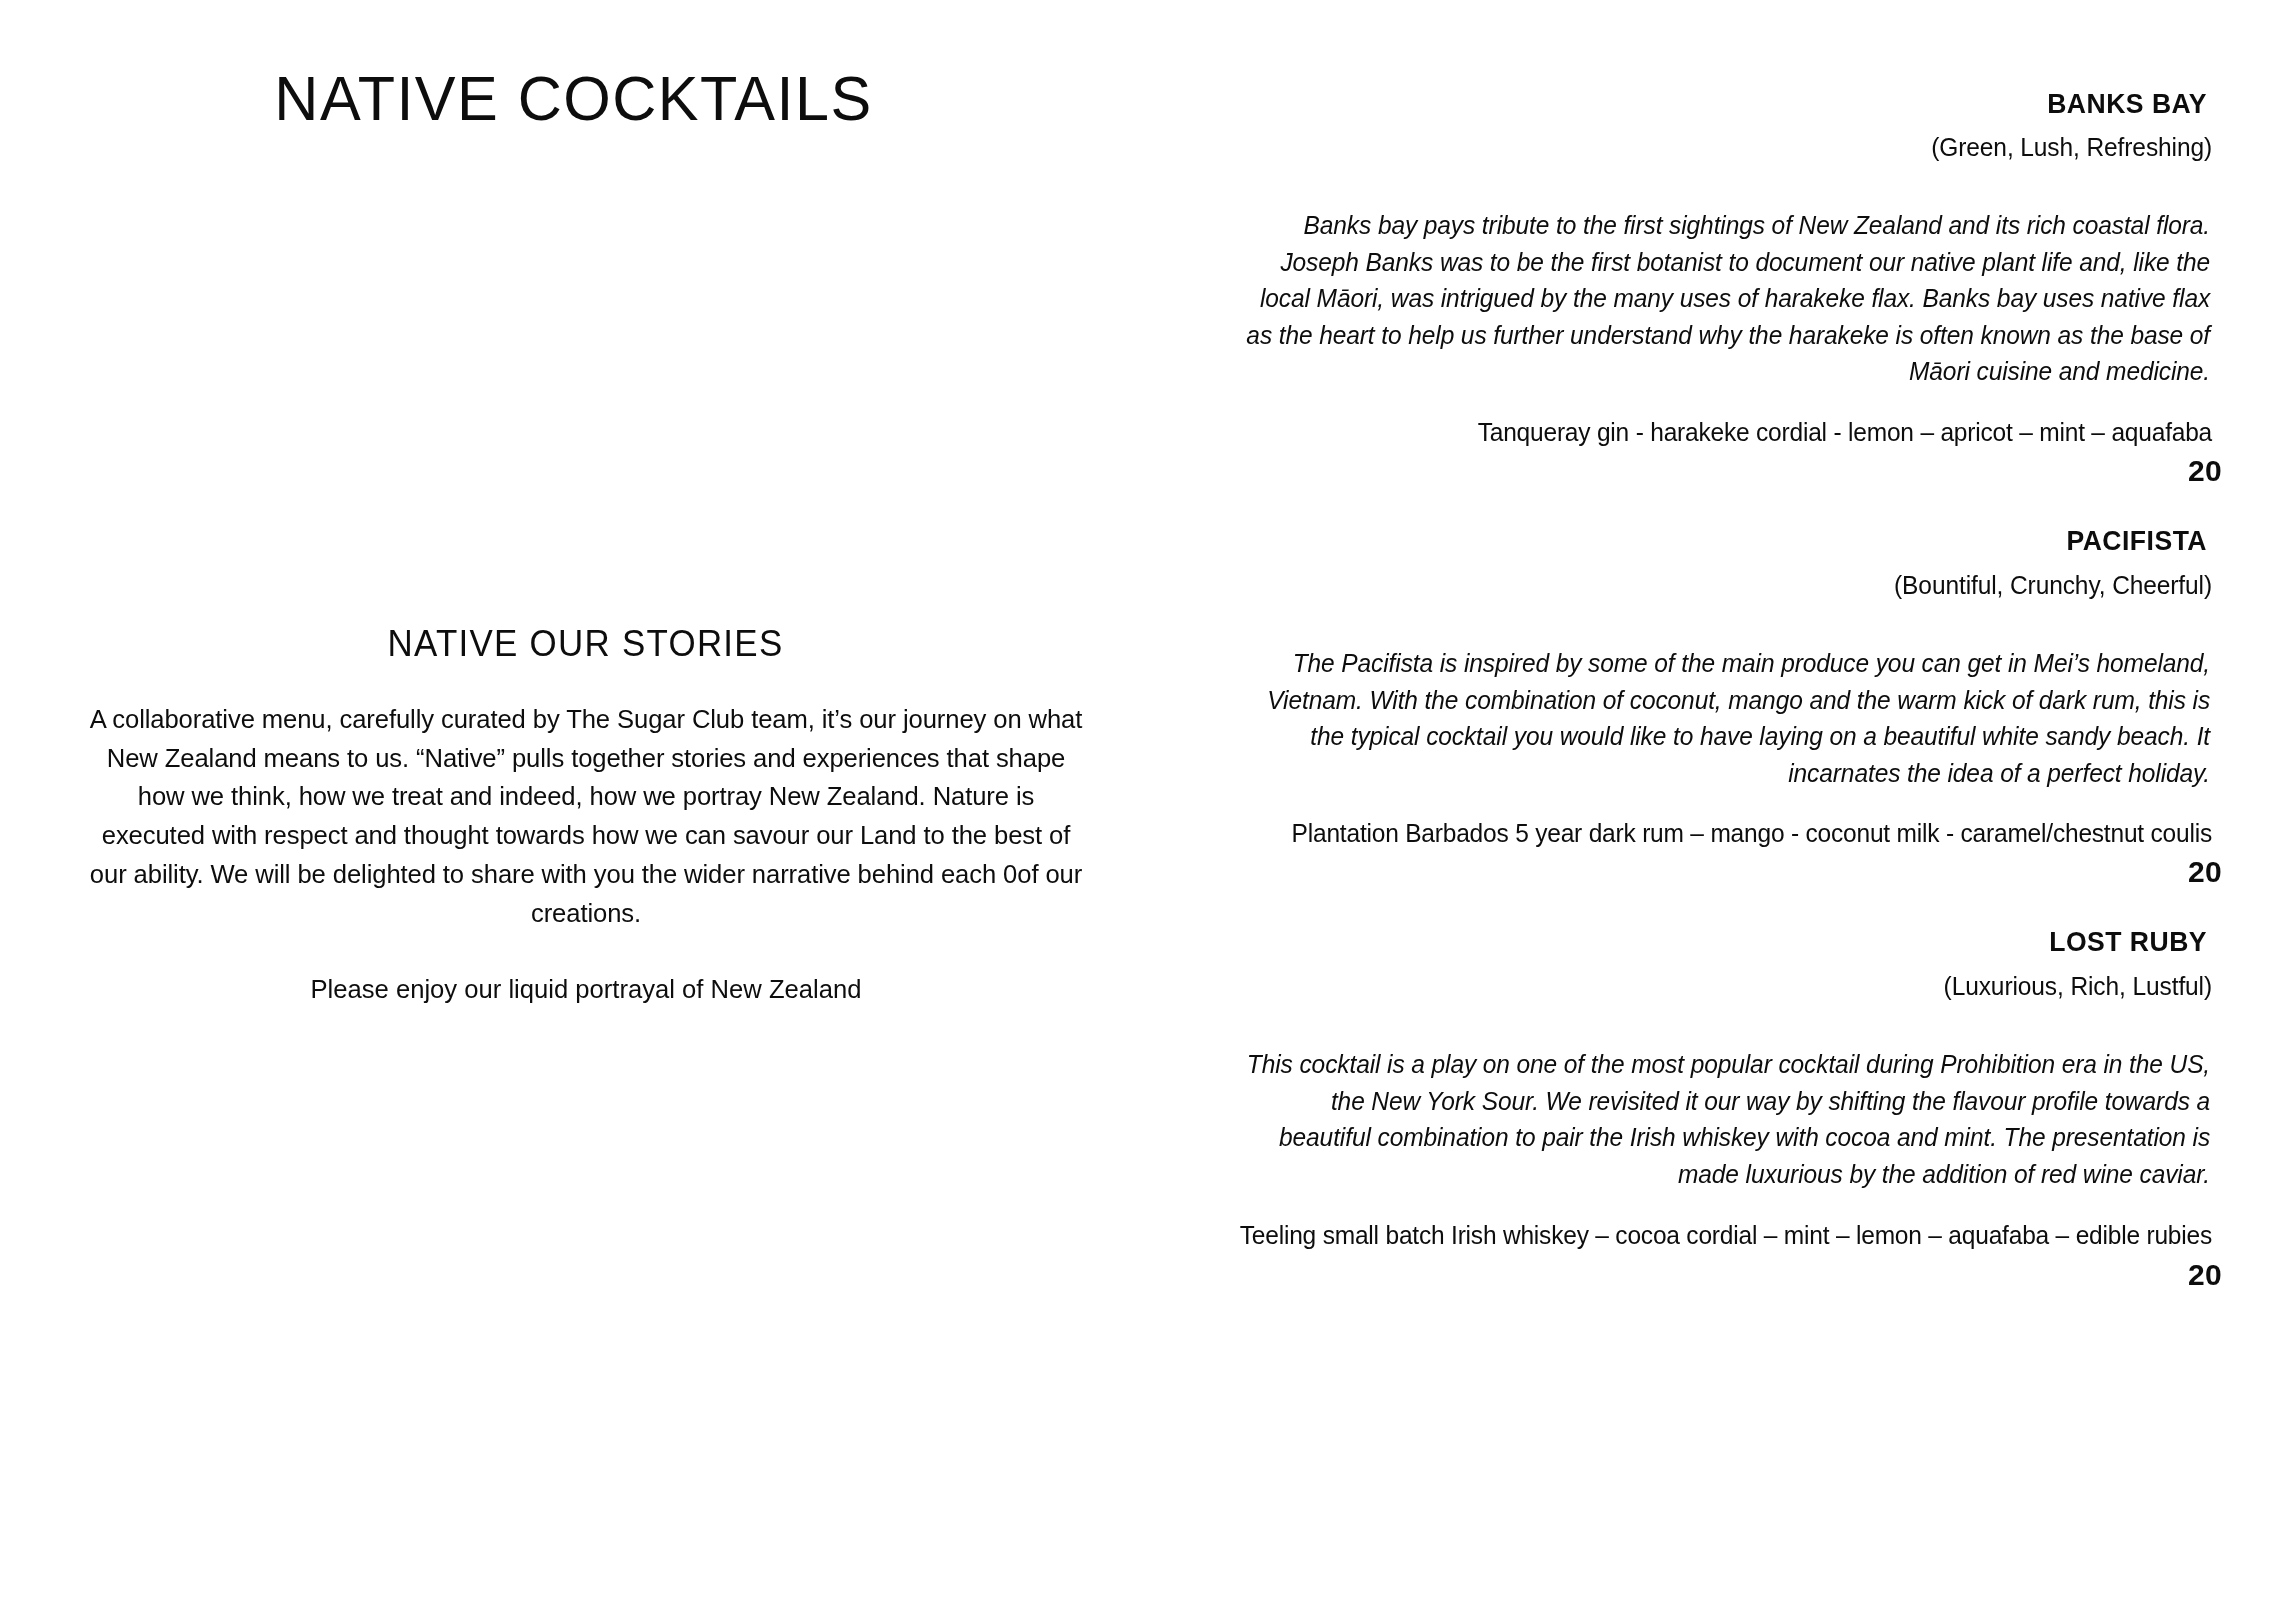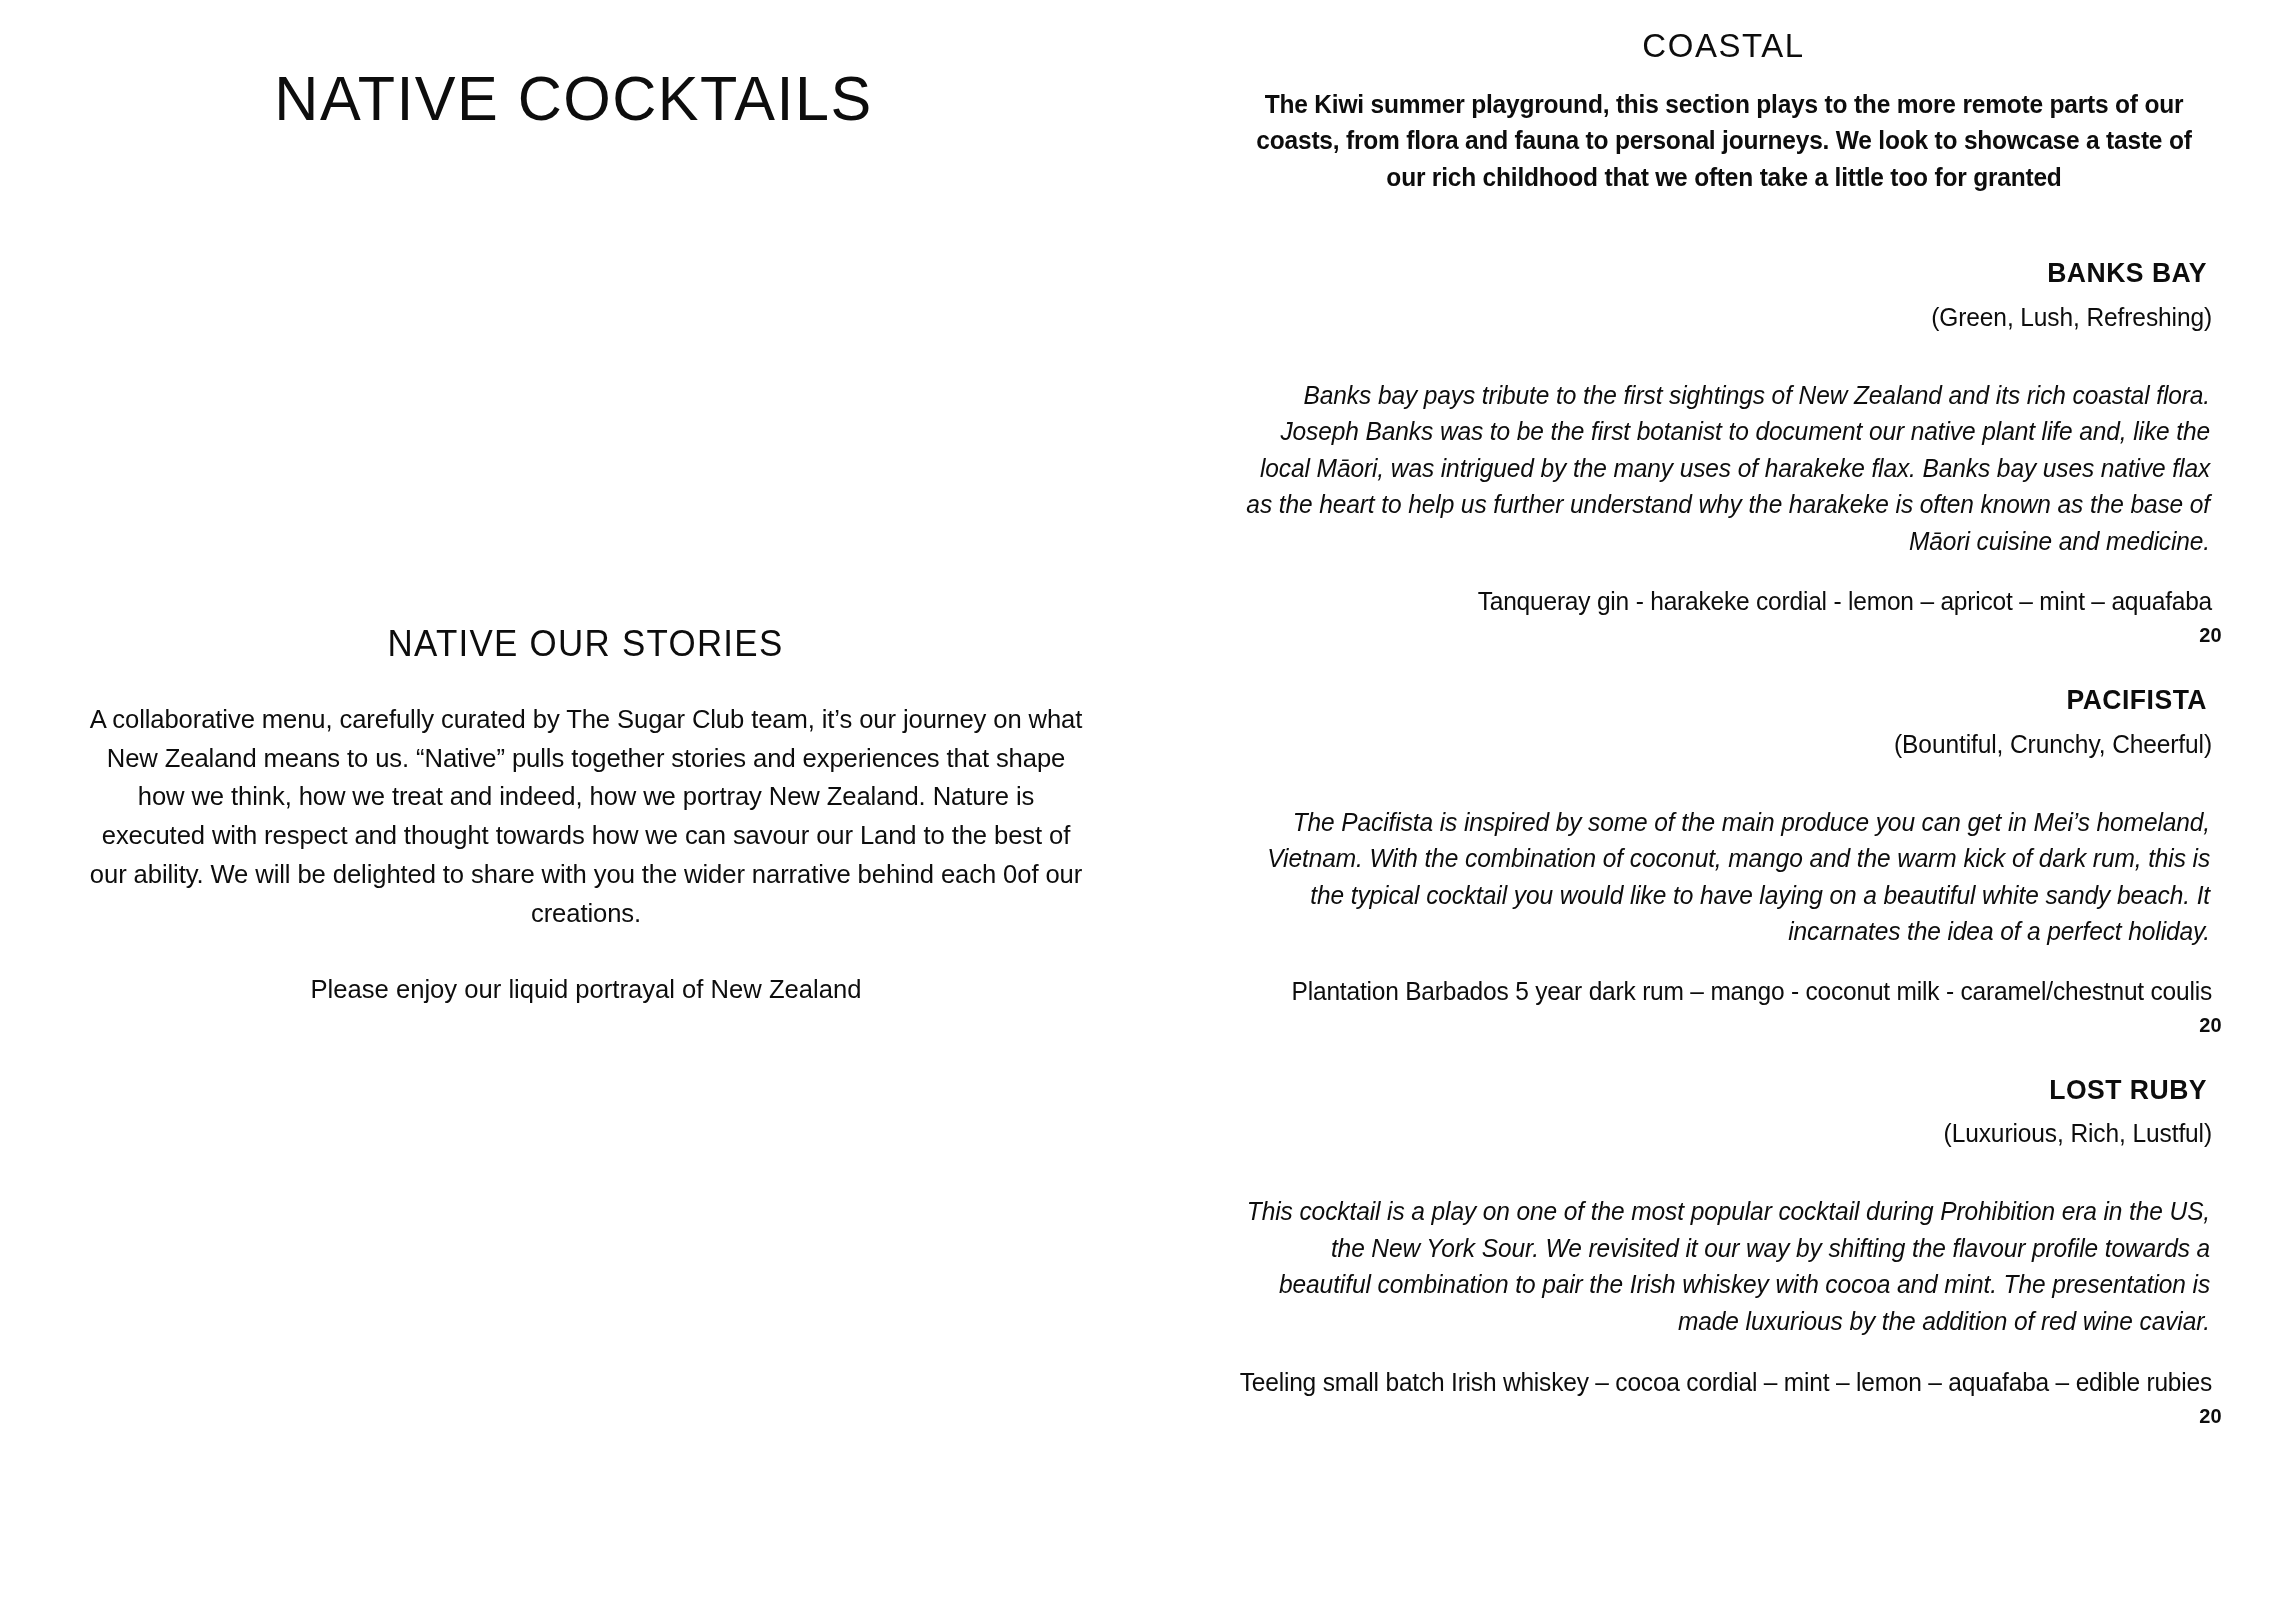--- a/index.html
+++ b/index.html
@@ -133,21 +133,21 @@
   }
   .cocktail-ingredients {
     font-size: 25px;
     font-weight: 400;
     letter-spacing: -0.2px;
     margin: 0;
     transform: scaleX(0.98);
     white-space: nowrap;
   }
   .cocktail-price {
-    font-size: 20px;
+    font-size: 30px;
     font-weight: 700;
     letter-spacing: 0.3px;
     margin: 7.8px 0 0 0;
   }
 
   
   .sp { display: block; width: 100%; }
 </style>
 </head>
 <body>
@@ -161,24 +161,20 @@
     <div class="stories-block">
       <h2 class="stories-heading">NATIVE OUR STORIES</h2>
       <p class="stories-body">A collaborative menu, carefully curated by The Sugar Club team, it’s our journey on what New Zealand means to us. “Native” pulls together stories and experiences that shape how we think, how we treat and indeed, how we portray New Zealand. Nature is executed with respect and thought towards how we can savour our Land to the best of our ability. We will be delighted to share with you the wider narrative behind each 0of our creations.</p>
       <p class="stories-closing">Please enjoy our liquid portrayal of New Zealand</p>
     </div>
 
   </div>
 
   <div class="page-right">
 
-    <div class="section-head">
-      <h2 class="section-name">COASTAL</h2>
-      <p class="section-desc">The Kiwi summer playground, this section plays to the more remote parts of our coasts, from flora and fauna to personal journeys. We look to showcase a taste of our rich childhood that we often take a little too for granted</p>
-    </div>
 
     <span class="sp" style="height:62px"></span>
     <div class="cocktail">
       <h3 class="cocktail-name">BANKS BAY</h3>
       <p class="cocktail-notes">(Green, Lush, Refreshing)</p>
       <span class="sp" style="height:45px"></span>
       <p class="cocktail-story">Banks bay pays tribute to the first sightings of New Zealand and its rich coastal flora. Joseph Banks was to be the first botanist to document our native plant life and, like the local Māori, was intrigued by the many uses of harakeke flax. Banks bay uses native flax as the heart to help us further understand why the harakeke is often known as the base of Māori cuisine and medicine.</p>
       <span class="sp" style="height:28px"></span>
       <p class="cocktail-ingredients">Tanqueray gin - harakeke cordial - lemon – apricot – mint – aquafaba</p>
       <p class="cocktail-price">20</p>

